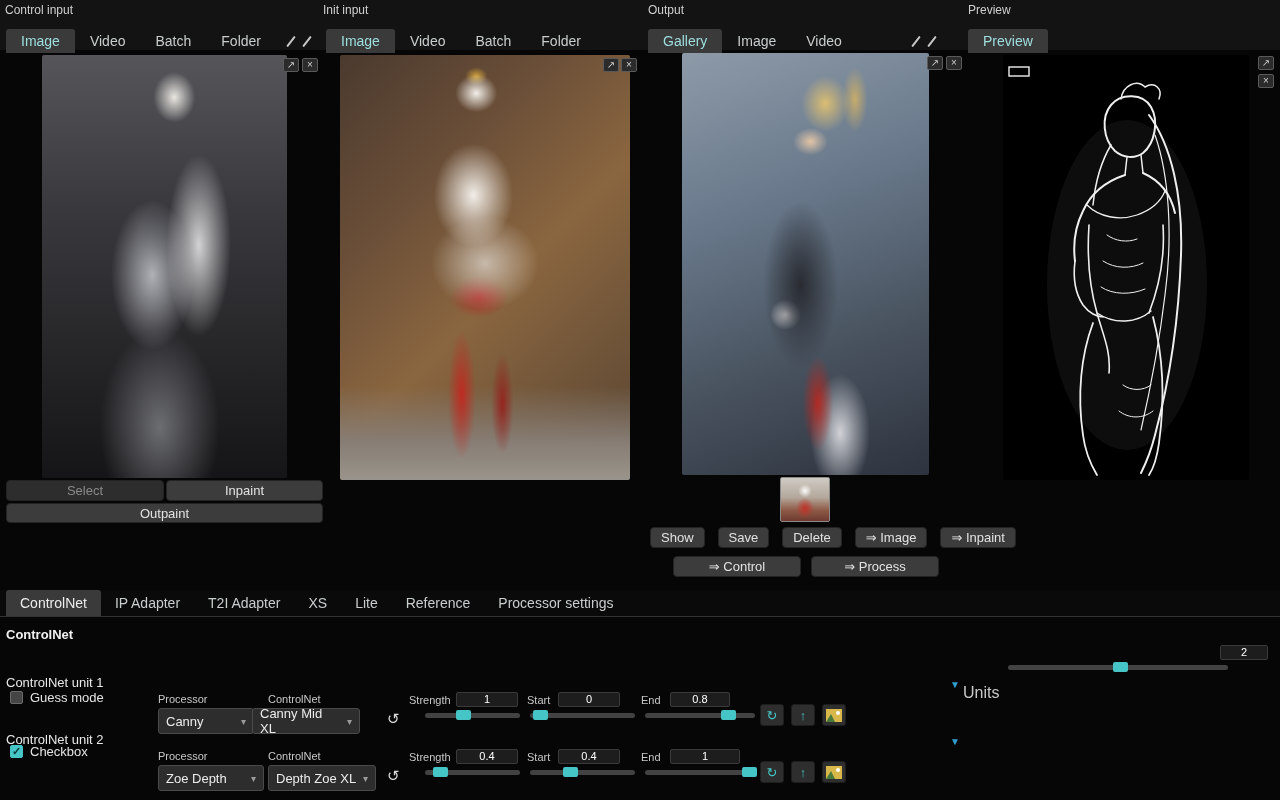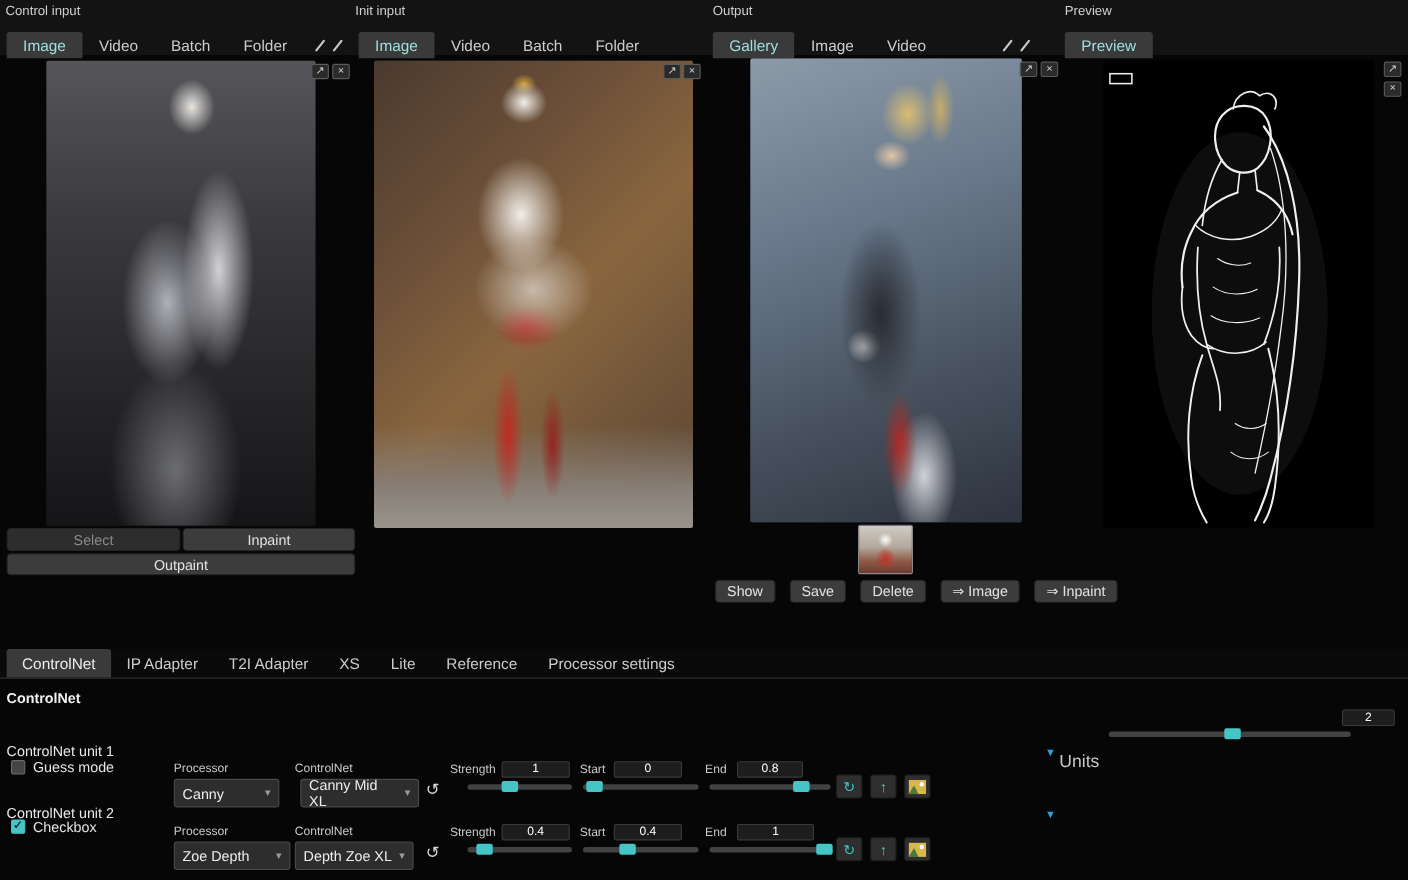--- a/index.html
+++ b/index.html
@@ -180,20 +180,24 @@
   <div class="thumb"></div>
 
   <div class="btnrow" style="left:650px; top:527px; gap:13px">
     <button class="btn">Show</button>
     <button class="btn">Save</button>
     <button class="btn">Delete</button>
     <button class="btn">⇒ Image</button>
     <button class="btn">⇒ Inpaint</button>
   </div>
 
+  <div class="btnrow" style="left:673px; top:556px; gap:10px">
+    <button class="btn" style="width:128px">⇒ Control</button>
+    <button class="btn" style="width:128px">⇒ Process</button>
+  </div>
 
   <div class="bottombar">
     <div class="btab active">ControlNet</div>
     <div class="btab">IP Adapter</div>
     <div class="btab">T2I Adapter</div>
     <div class="btab">XS</div>
     <div class="btab">Lite</div>
     <div class="btab">Reference</div>
     <div class="btab">Processor settings</div>
   </div>
@@ -218,21 +222,21 @@
     <div class="checkrow" style="left:10px; top:17px">
       <span class="cb checked">✓</span>
       <span>Checkbox</span>
     </div>
     <div class="fldlabel" style="left:158px; top:3px">Processor</div>
     <div class="dropdown" style="left:158px; top:18px; width:96px">
       <span>Canny</span>
       <span class="chev">▾</span>
     </div>
     <div class="fldlabel" style="left:268px; top:3px">ControlNet</div>
-    <div class="dropdown" style="left:273px; top:18px; width:108px">
+    <div class="dropdown" style="left:252px; top:18px; width:108px">
       <span>Canny Mid XL</span>
       <span class="chev">▾</span>
     </div>
     <div class="reset" style="left:387px; top:21px">↺</div>
 
     <div class="fldlabel" style="left:409px; top:4px">Strength</div>
     <div class="valbox" style="left:456px; top:2px; width:62px">1</div>
     <div class="slider" style="left:425px; top:23px; width:95px">
       <span class="handle" style="left:calc(40% - 7px)"></span>
     </div>

